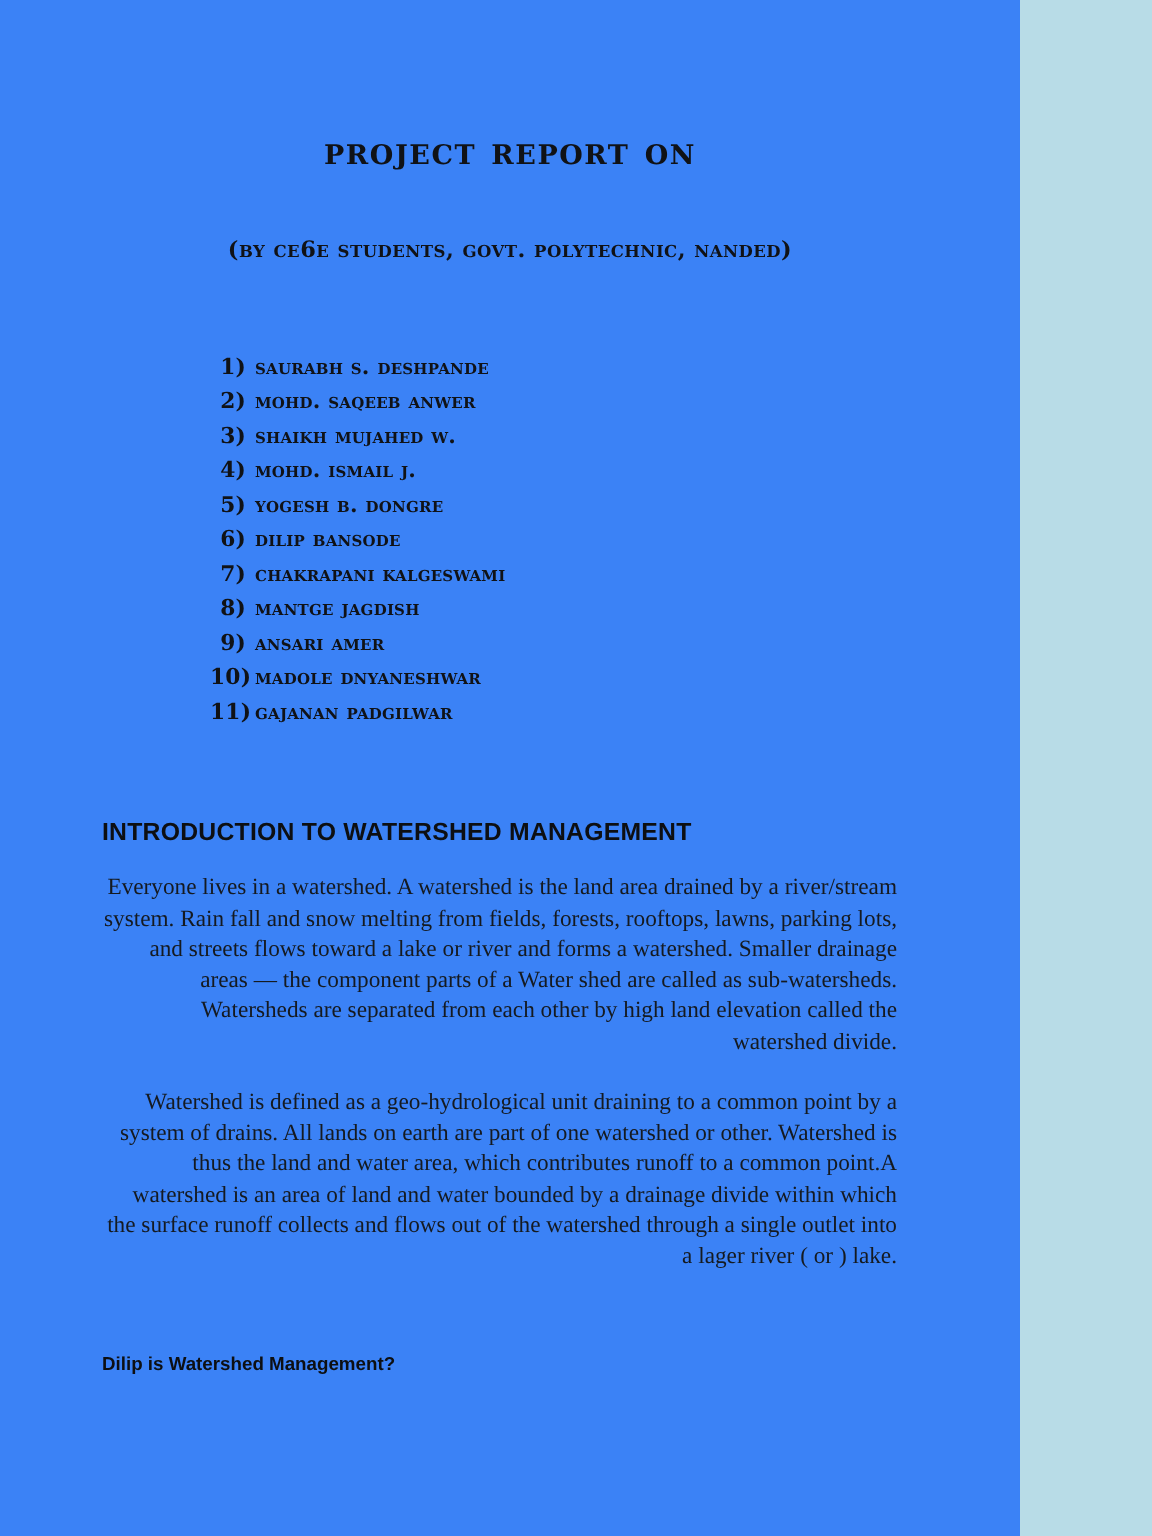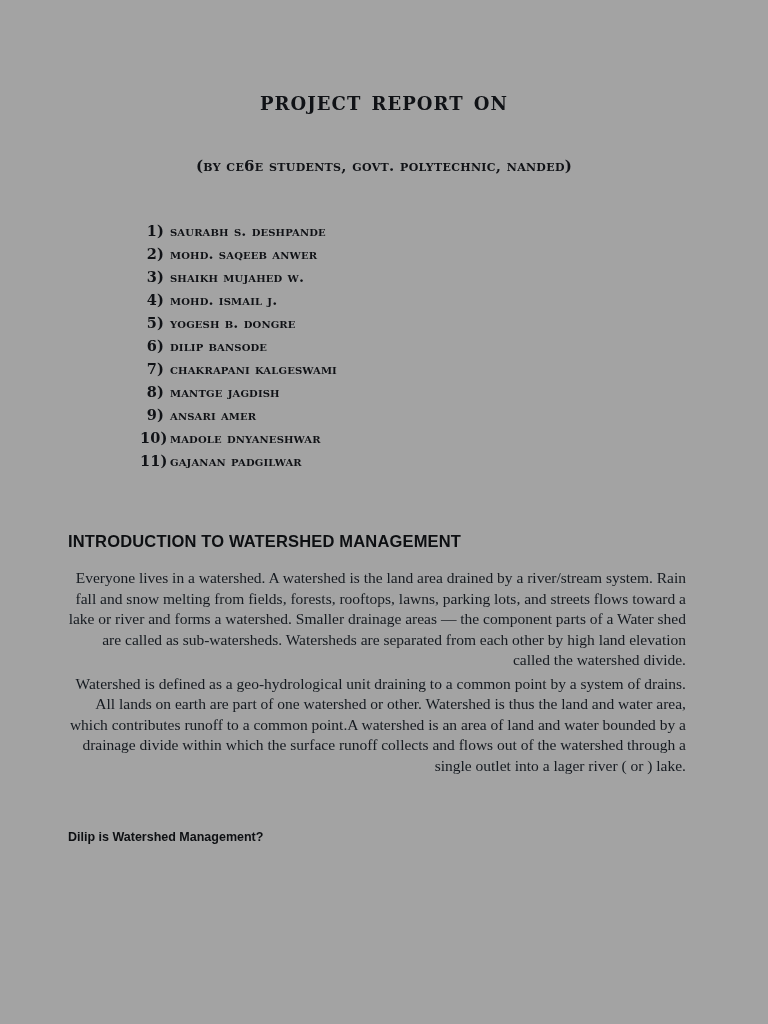--- a/index.html
+++ b/index.html
@@ -10,24 +10,24 @@
     width: 768px;
     height: 1024px;
     background: #b8dce7;
     font-family: "Liberation Serif", serif;
     color: #16181c;
     overflow: hidden;
   }
 
   .page {
     position: relative;
-    width: 768px;
+    width: 680px;
     height: 1024px;
     box-sizing: border-box;
-    background: #a3a3a3;
+    background: #3b82f6;
   }
 
   
   .title-block {
     padding-top: 88px;
     text-align: center;
   }
   .doc-title {
     font-family: "DejaVu Serif", "Liberation Serif", serif;
     font-weight: 700;
@@ -67,21 +67,21 @@
     font-family: "DejaVu Serif", "Liberation Serif", serif;
     font-weight: 700;
     font-variant: small-caps;
     text-transform: lowercase;
     font-size: 15px;
     letter-spacing: 0.01em;
     color: #101216;
     margin: 0;
   }
   ol.members-list {
-    margin: 5px 0 0 0;
+    margin: 19px 0 0 0;
     padding: 0 0 0 52px;
     list-style: none;
     counter-reset: member;
   }
   ol.members-list li {
     counter-increment: member;
     font-family: "DejaVu Serif", "Liberation Serif", serif;
     font-weight: 700;
     font-variant: small-caps;
     text-transform: lowercase;
@@ -127,21 +127,21 @@
   }
   p.body-text {
     font-family: "Liberation Serif", serif;
     font-size: 15.5px;
     line-height: 20.5px;
     color: #151a20;
     margin: 17px 0 0 0;
     text-align: right;
   }
   p.body-text + p.body-text {
-    margin-top: 3px;
+    margin-top: 20px;
   }
 </style>
 </head>
 <body>
 
 <div class="page">
 
   <div class="title-block">
     <h1 class="doc-title line1">Project Report On</h1>
     <p class="doc-subtitle">(By CE6E Students, Govt. Polytechnic, Nanded)</p>

